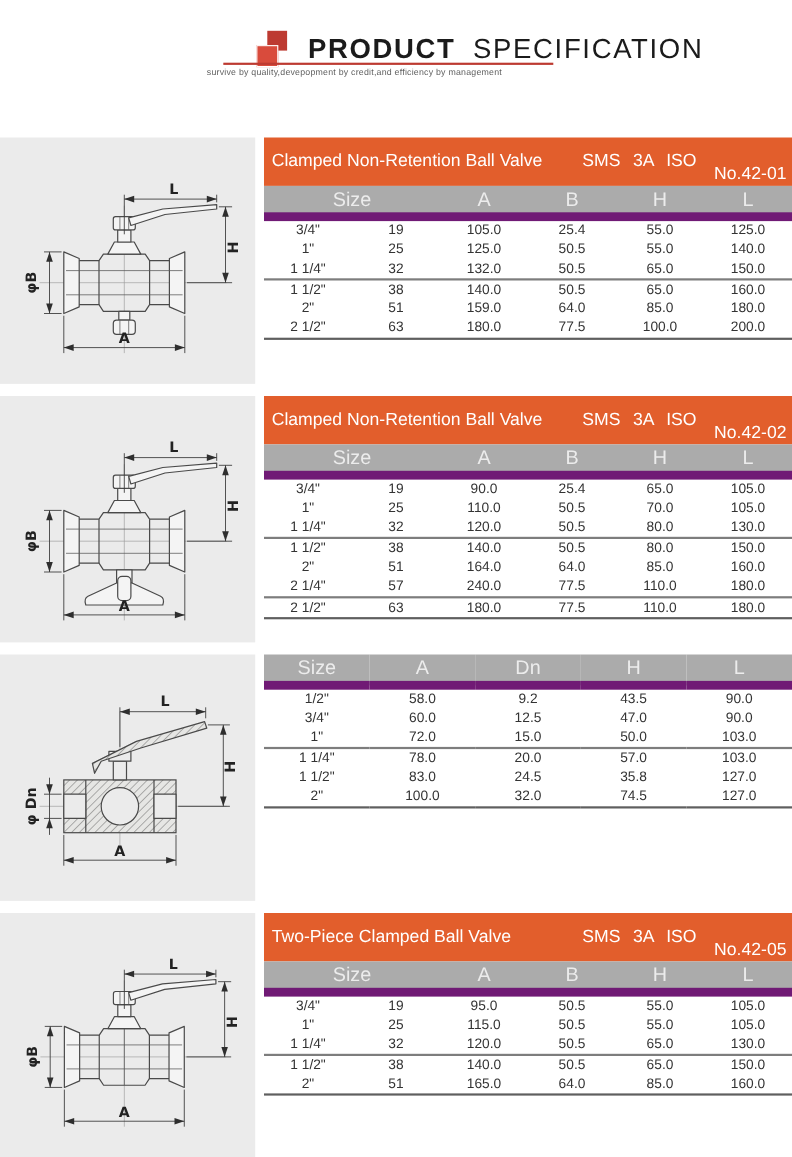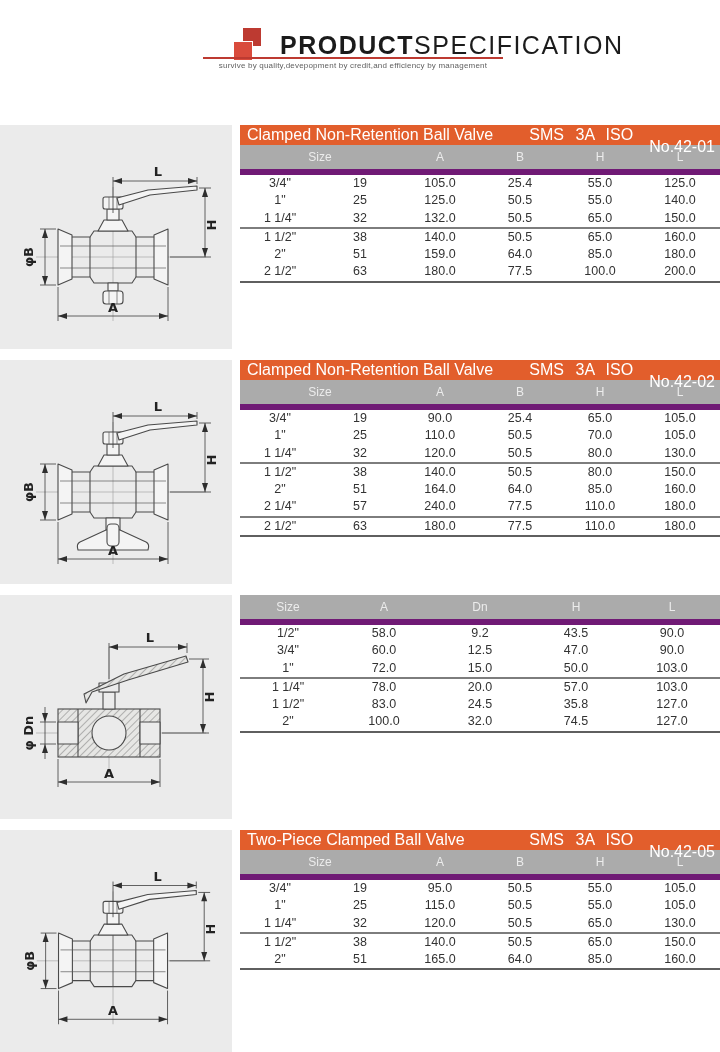--- a/index.html
+++ b/index.html
@@ -6,42 +6,42 @@
   .page{
     position:relative;width:720px;height:1052px;background:#fff;overflow:hidden;
     font-family:"Liberation Sans", sans-serif;
   }
   
   .brand-header{position:relative;height:125px;}
   .logo-sq{position:absolute;width:18px;height:18px;}
   .logo-sq.dark{left:243px;top:28px;background:var(--logo-red-dark,#bd3a31);}
   .logo-sq.light{left:233px;top:41px;background:var(--logo-red-light,#d94b3c);border:1px solid #fff;}
   .brand-title{position:absolute;left:280px;top:31px;font-size:25px;color:#1b1b1b;letter-spacing:1.5px;white-space:nowrap;}
-  .brand-title .w1{font-weight:700;margin-right:0;}
+  .brand-title .w1{font-weight:700;margin-right:16px;}
   .brand-title .w2{font-weight:400;}
   .brand-underline{position:absolute;left:203px;top:57px;width:300px;height:2px;background:var(--logo-red-dark,#bd3a31);}
-  .brand-tagline{position:absolute;left:188px;top:61px;width:330px;text-align:center;font-size:8px;color:#5f5f5f;letter-spacing:.2px;}
+  .brand-tagline{position:absolute;left:188px;top:61px;width:330px;font-size:8px;color:#5f5f5f;letter-spacing:.2px;}
   
   .section{display:flex;height:224px;margin-bottom:11px;}
   .section.last{height:222px;margin-bottom:0;}
   .drawing-panel{width:232px;background:#ebebeb;flex:none;}
   .drawing-panel svg{display:block;width:232px;height:100%;}
   .table-panel{width:480px;margin-left:8px;flex:none;}
   .title-bar{
-    height:20px;background:var(--accent-orange,#e25e2c);color:#fff;
+    height:44px;background:var(--accent-orange,#e25e2c);color:#fff;
     display:flex;align-items:center;font-size:16px;padding:0 5px 0 7px;box-sizing:border-box;
   }
   .title-bar .ttl{flex:1;white-space:nowrap;}
   .title-bar .standards{word-spacing:7px;margin-right:16px;white-space:nowrap;}
   .title-bar .code{white-space:nowrap;margin-top:24px;}
   
   table.spec{width:100%;border-collapse:collapse;table-layout:fixed;}
   table.spec th{
     background:var(--header-gray,#ababab);color:#ececec;font-weight:400;
-    font-size:12px;height:22px;border-bottom:6px solid #701a75;
+    font-size:18px;height:22px;border-bottom:8px solid #701a75;
   }
   table.spec td{
     font-size:12.5px;color:#333;text-align:center;height:17.3px;padding:0;line-height:17.3px;
   }
   table.spec tr.group-start td{border-top:2px solid #7d7d7d;}
   table.spec tbody tr.last-row td{border-bottom:2px solid #5f5f5f;}
   
   .s{fill:none;stroke:#4a4a4a;stroke-width:1.1;stroke-linejoin:round;}
   .sf{fill:#ebebeb;stroke:#4a4a4a;stroke-width:1.1;stroke-linejoin:round;}
   .wf{fill:#f4f4f4;stroke:#4a4a4a;stroke-width:1.1;stroke-linejoin:round;}

